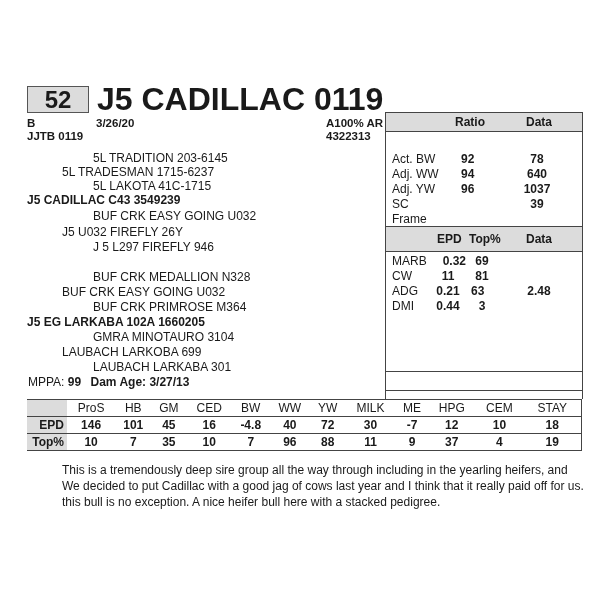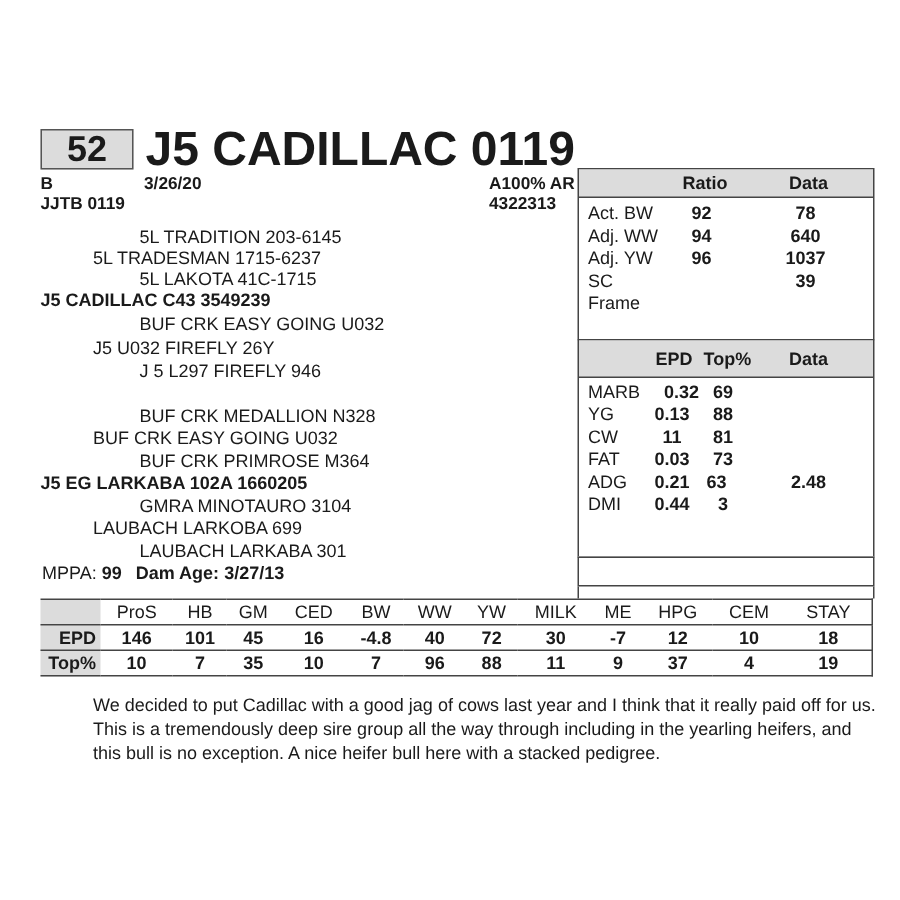--- a/index.html
+++ b/index.html
@@ -78,21 +78,21 @@
   <span class="bold">99</span>
   <span class="bold" style="margin-left:6px;">Dam Age:</span>
   <span class="bold">3/27/13</span>
 </div>
 
 <div class="abs rt" style="top:112px; height:115px;">
   <div class="rt-head">
     <span style="left:69px;">Ratio</span>
     <span style="left:140px;">Data</span>
   </div>
-  <div style="padding-top:3px;">
+  <div style="padding-top:20px;">
     <div class="rt-row">
       <span style="left:6px;">Act. BW</span>
       <span class="bold" style="left:75px;">92</span>
       <span class="bold" style="left:136px; width:30px; text-align:center;">78</span>
     </div>
     <div class="rt-row">
       <span style="left:6px;">Adj. WW</span>
       <span class="bold" style="left:75px;">94</span>
       <span class="bold" style="left:136px; width:30px; text-align:center;">640</span>
     </div>
@@ -121,35 +121,23 @@
     <span style="left:140px;">Data</span>
   </div>
   <div style="padding-top:2px;">
     <div class="rt-row">
       <span style="left:6px;">MARB</span>
       <span class="bold" style="left:44px; width:36px; text-align:right;">0.32</span>
       <span class="bold" style="left:85px; width:22px; text-align:center;">69</span>
       <span class="bold" style="left:136px; width:34px; text-align:center;"></span>
     </div>
     <div class="rt-row">
-      <span style="left:6px;">YG</span>
-      <span class="bold" style="left:44px; width:36px; text-align:center;">0.13</span>
-      <span class="bold" style="left:85px; width:22px; text-align:center;">88</span>
-      <span class="bold" style="left:136px; width:34px; text-align:center;"></span>
-    </div>
-    <div class="rt-row">
       <span style="left:6px;">CW</span>
       <span class="bold" style="left:44px; width:36px; text-align:center;">11</span>
       <span class="bold" style="left:85px; width:22px; text-align:center;">81</span>
-      <span class="bold" style="left:136px; width:34px; text-align:center;"></span>
-    </div>
-    <div class="rt-row">
-      <span style="left:6px;">FAT</span>
-      <span class="bold" style="left:44px; width:36px; text-align:center;">0.03</span>
-      <span class="bold" style="left:85px; width:22px; text-align:center;">73</span>
       <span class="bold" style="left:136px; width:34px; text-align:center;"></span>
     </div>
     <div class="rt-row">
       <span style="left:6px;">ADG</span>
       <span class="bold" style="left:44px; width:36px; text-align:center;">0.21</span>
       <span class="bold" style="left:85px; width:22px; text-align:left;">63</span>
       <span class="bold" style="left:136px; width:34px; text-align:center;">2.48</span>
     </div>
     <div class="rt-row">
       <span style="left:6px;">DMI</span>
@@ -207,16 +195,16 @@
     <td>11</td>
     <td>9</td>
     <td>37</td>
     <td>4</td>
     <td class="last">19</td>
   </tr>
 </tbody>
   </table>
 
 <div class="abs comments">
+  <p>This is a tremendously deep sire group all the way through including in the yearling heifers, and</p>
   <p>We decided to put Cadillac with a good jag of cows last year and I think that it really paid off for us.</p>
-  <p>This is a tremendously deep sire group all the way through including in the yearling heifers, and</p>
   <p>this bull is no exception. A nice heifer bull here with a stacked pedigree.</p>
 </div>
 
 </body></html>

